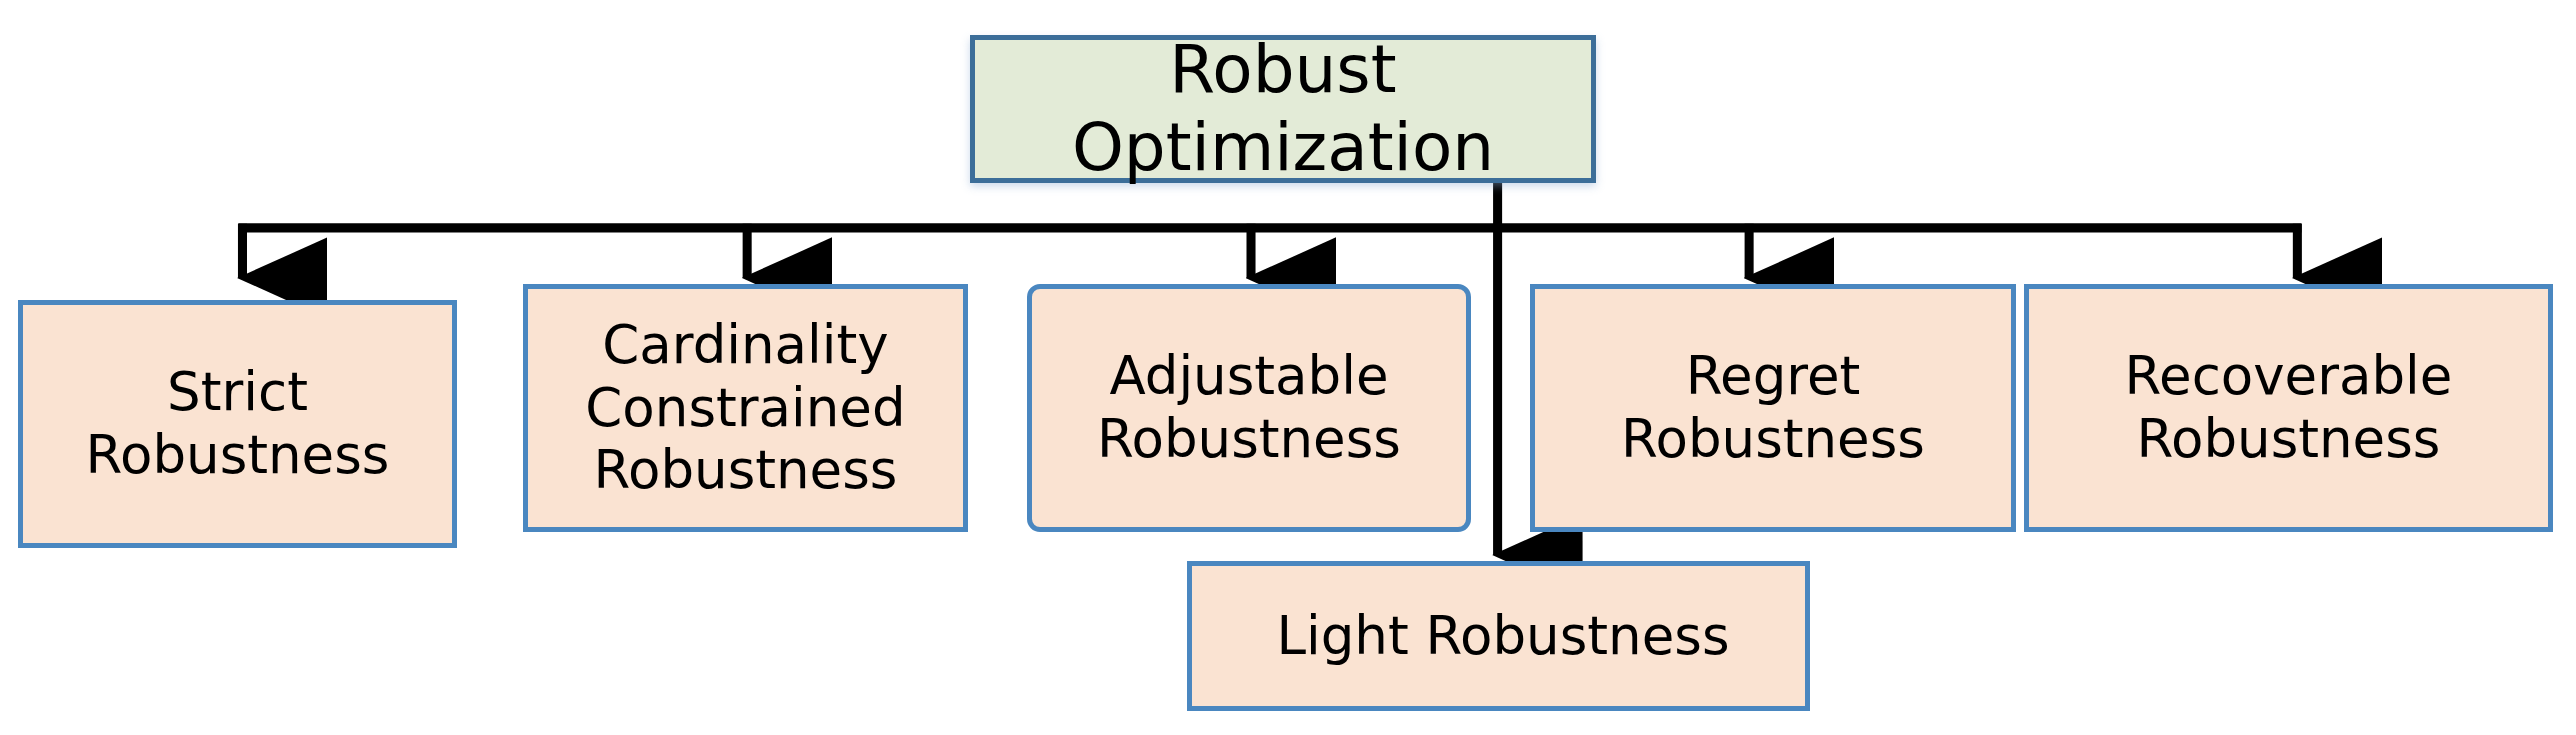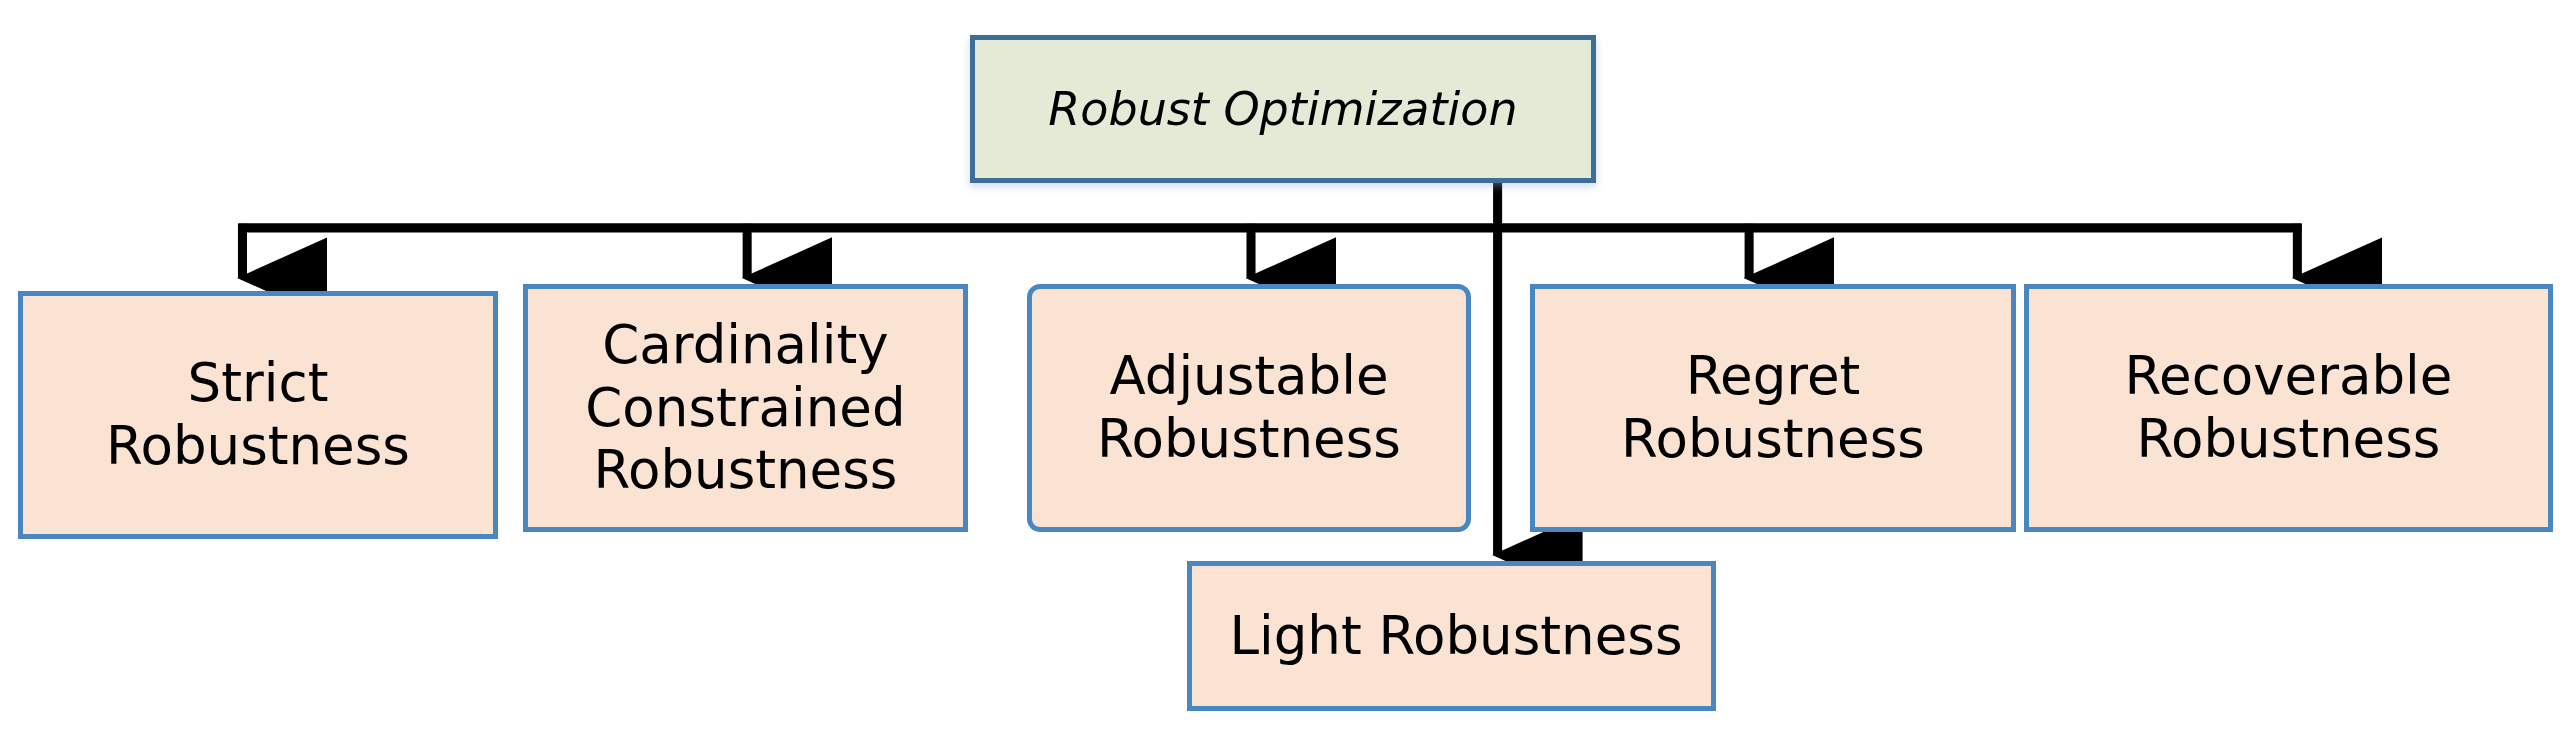--- a/index.html
+++ b/index.html
@@ -33,23 +33,22 @@
     justify-content: center;
     text-align: center;
     color: #000000;
     line-height: 1.18;
     white-space: pre-line;
     z-index: 3;
   }
   .node-root {
     background: #E3EBD7;
     border: 5px solid #3C6E99;
-    font-size: 46px;
+    font-size: 66px;
     box-shadow: 0 4.1px 8.2px rgba(140,170,210,0.45);
-    font-style: italic;
   }
   .node-child {
     background: #FAE3D2;
     border: 5px solid #4A87C0;
     font-size: 53px;
   }
   .node-leaf {
     background: #FAE3D2;
     border: 5px solid #4A87C0;
     font-size: 53px;
@@ -79,32 +78,32 @@
 
     <line x1="2128" y1="272" x2="2128" y2="338" stroke="#000000" stroke-width="11" marker-end="url(#arrowhead)"></line>
 
     <line x1="2795" y1="272" x2="2795" y2="338" stroke="#000000" stroke-width="11" marker-end="url(#arrowhead)"></line>
 
     <line x1="1822" y1="277" x2="1822" y2="675" stroke="#000000" stroke-width="11" marker-end="url(#arrowhead)"></line>
   </svg>
 
   <div class="node node-root" style="left:970px; top:35px; width:626px; height:148px;">Robust Optimization</div>
 
-  <div class="node node-child" style="left:18px; top:291px; width:480px; height:248px;">Strict
+  <div class="node node-child" style="left:18px; top:300px; width:439px; height:248px;">Strict
 Robustness</div>
 
   <div class="node node-child" style="left:523px; top:284px; width:445px; height:248px;text-align:center;">Cardinality
 Constrained
 Robustness</div>
 
   <div class="node node-child" style="left:1027px; top:284px; width:444px; height:248px;border-radius:13px;">Adjustable
 Robustness</div>
 
   <div class="node node-child" style="left:1530px; top:284px; width:486px; height:248px;">Regret
 Robustness</div>
 
   <div class="node node-child" style="left:2024px; top:284px; width:529px; height:248px;">Recoverable
 Robustness</div>
 
-  <div class="node node-leaf" style="left:1187px; top:561px; width:529px; height:150px;padding-left:9px;">Light Robustness</div>
+  <div class="node node-leaf" style="left:1187px; top:561px; width:623px; height:150px;padding-left:9px;">Light Robustness</div>
 
 </div>
 
 
 </body></html>

